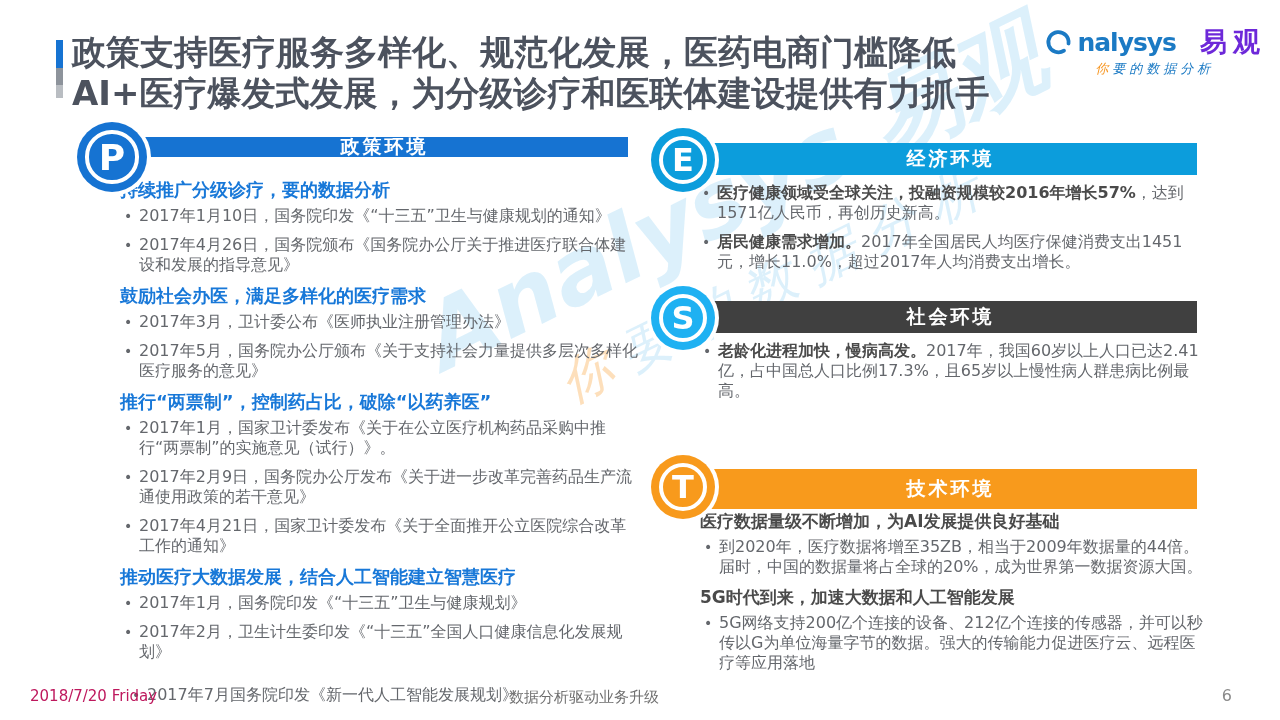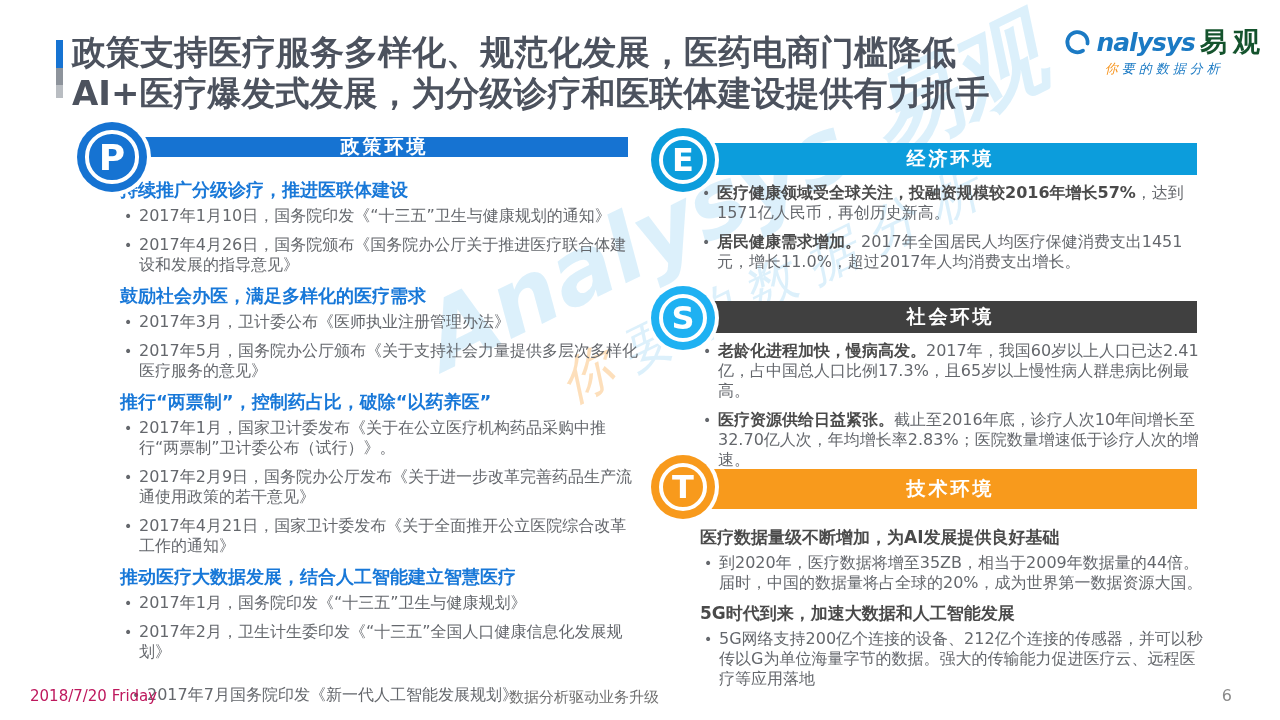--- a/index.html
+++ b/index.html
@@ -16,22 +16,22 @@
   
   .accent-bar{position:absolute;left:56px;top:40px;width:7px;height:58px;z-index:2;
               background:linear-gradient(#1673D2 0 48%,#8d939b 48% 78%,#b9bdc2 78% 100%);}
   .page-title{position:absolute;left:72px;top:32px;z-index:2;margin:0;font-size:34px;font-weight:bold;
               color:#4C525E;line-height:41px;white-space:nowrap;}
   .page-title .t-line{display:block;}
 
   
   .logo{position:absolute;right:14px;top:24px;z-index:2;text-align:center;}
   .logo-row{display:flex;align-items:center;justify-content:flex-end;gap:4px;}
-  .logo-en{font-size:25px;font-weight:bold;font-style:italic;color:#1B7AC4;letter-spacing:-1px;}
-  .logo-cn{font-size:27px;font-weight:bold;color:#14532d;letter-spacing:6px;margin-left:1px;}
+  .logo-en{font-size:25px;font-weight:bold;color:#1B7AC4;letter-spacing:-1px;}
+  .logo-cn{font-size:27px;font-weight:bold;color:#6d28d9;letter-spacing:6px;margin-left:20px;}
   .logo-tagline{font-size:13px;font-style:italic;letter-spacing:4px;color:#1B7AC4;margin-top:0;}
   .logo-tagline .tag-first{color:#F7941D;}
 
   
   .badge{position:absolute;border-radius:50%;display:flex;align-items:center;justify-content:center;
          z-index:4;box-shadow:0 0 0 4px #ffffff;}
   .badge-ring{width:76%;height:76%;border:4px solid #ffffff;border-radius:50%;box-sizing:border-box;
               display:flex;align-items:center;justify-content:center;}
   .badge span{color:#ffffff;font-weight:bold;font-family:"DejaVu Sans",sans-serif;}
   .badge-p{left:77px;top:122px;width:70px;height:70px;background:#1673D2;}
@@ -97,30 +97,30 @@
   <div class="badge badge-p">
       <div class="badge-ring">
         <span>P</span>
       </div>
     </div>
   <div class="bar bar-p">
       <span>政策环境</span>
     </div>
 
   <div class="content content-p">
-    <h3 class="subhead" style="margin-top:0;">持续推广分级诊疗，推进医联体建设</h3>
+    <h3 class="subhead" style="margin-top:0;">持续推广分级诊疗，要的数据分析</h3>
     <div class="bullet">2017年1月10日，国务院印发《“十三五”卫生与健康规划的通知》</div>
     <div class="bullet">2017年4月26日，国务院颁布《国务院办公厅关于推进医疗联合体建设和发展的指导意见》</div>
 
     <h3 class="subhead">鼓励社会办医，满足多样化的医疗需求</h3>
     <div class="bullet">2017年3月，卫计委公布《医师执业注册管理办法》</div>
     <div class="bullet">2017年5月，国务院办公厅颁布《关于支持社会力量提供多层次多样化医疗服务的意见》</div>
 
     <h3 class="subhead">推行“两票制”，控制药占比，破除“以药养医”</h3>
-    <div class="bullet">2017年1月，国家卫计委发布《关于在公立医疗机构药品采购中推行“两票制”卫计委公布（试行）》。</div>
+    <div class="bullet">2017年1月，国家卫计委发布《关于在公立医疗机构药品采购中推行“两票制”的实施意见（试行）》。</div>
     <div class="bullet">2017年2月9日，国务院办公厅发布《关于进一步改革完善药品生产流通使用政策的若干意见》</div>
     <div class="bullet">2017年4月21日，国家卫计委发布《关于全面推开公立医院综合改革工作的通知》</div>
 
     <h3 class="subhead">推动医疗大数据发展，结合人工智能建立智慧医疗</h3>
     <div class="bullet">2017年1月，国务院印发《“十三五”卫生与健康规划》</div>
     <div class="bullet">2017年2月，卫生计生委印发《“十三五”全国人口健康信息化发展规划》</div>
   </div>
 
   <div class="bullet footer-bullet">2017年7月国务院印发《新一代人工智能发展规划》</div>
 
@@ -140,33 +140,32 @@
   <div class="badge badge-s">
       <div class="badge-ring">
         <span>S</span>
       </div>
     </div>
   <div class="bar bar-s">
       <span>社会环境</span>
     </div>
   <div class="content content-s">
     <div class="bullet"><span class="lead">老龄化进程加快，慢病高发。</span><span>2017年，我国60岁以上人口已达2.41亿，占中国总人口比例17.3%，且65岁以上慢性病人群患病比例最高。</span></div>
-    <div class="bullet"><span class="lead">医疗资源供给日益紧张。</span><span>截止至2016年底，诊疗人次10年间增长至32.70亿人次，年均增长率2.83%；医院数量增速低于诊疗人次的增速。</span></div>
   </div>
 
   <div class="badge badge-t">
       <div class="badge-ring">
         <span>T</span>
       </div>
     </div>
   <div class="bar bar-t">
       <span>技术环境</span>
     </div>
   <div class="content content-t">
-    <h3 class="subhead-dark" style="margin-top:16px;">医疗数据量级不断增加，为AI发展提供良好基础</h3>
+    <h3 class="subhead-dark" style="margin-top:0;">医疗数据量级不断增加，为AI发展提供良好基础</h3>
     <div class="bullet">到2020年，医疗数据将增至35ZB，相当于2009年数据量的44倍。届时，中国的数据量将占全球的20%，成为世界第一数据资源大国。</div>
     <h3 class="subhead-dark">5G时代到来，加速大数据和人工智能发展</h3>
     <div class="bullet">5G网络支持200亿个连接的设备、212亿个连接的传感器，并可以秒传以G为单位海量字节的数据。强大的传输能力促进医疗云、远程医疗等应用落地</div>
   </div>
 
   <div class="footer-date">2018/7/20 Friday</div>
   <div class="footer-center">数据分析驱动业务升级</div>
   <div class="footer-page">6</div>
 
 </div>

